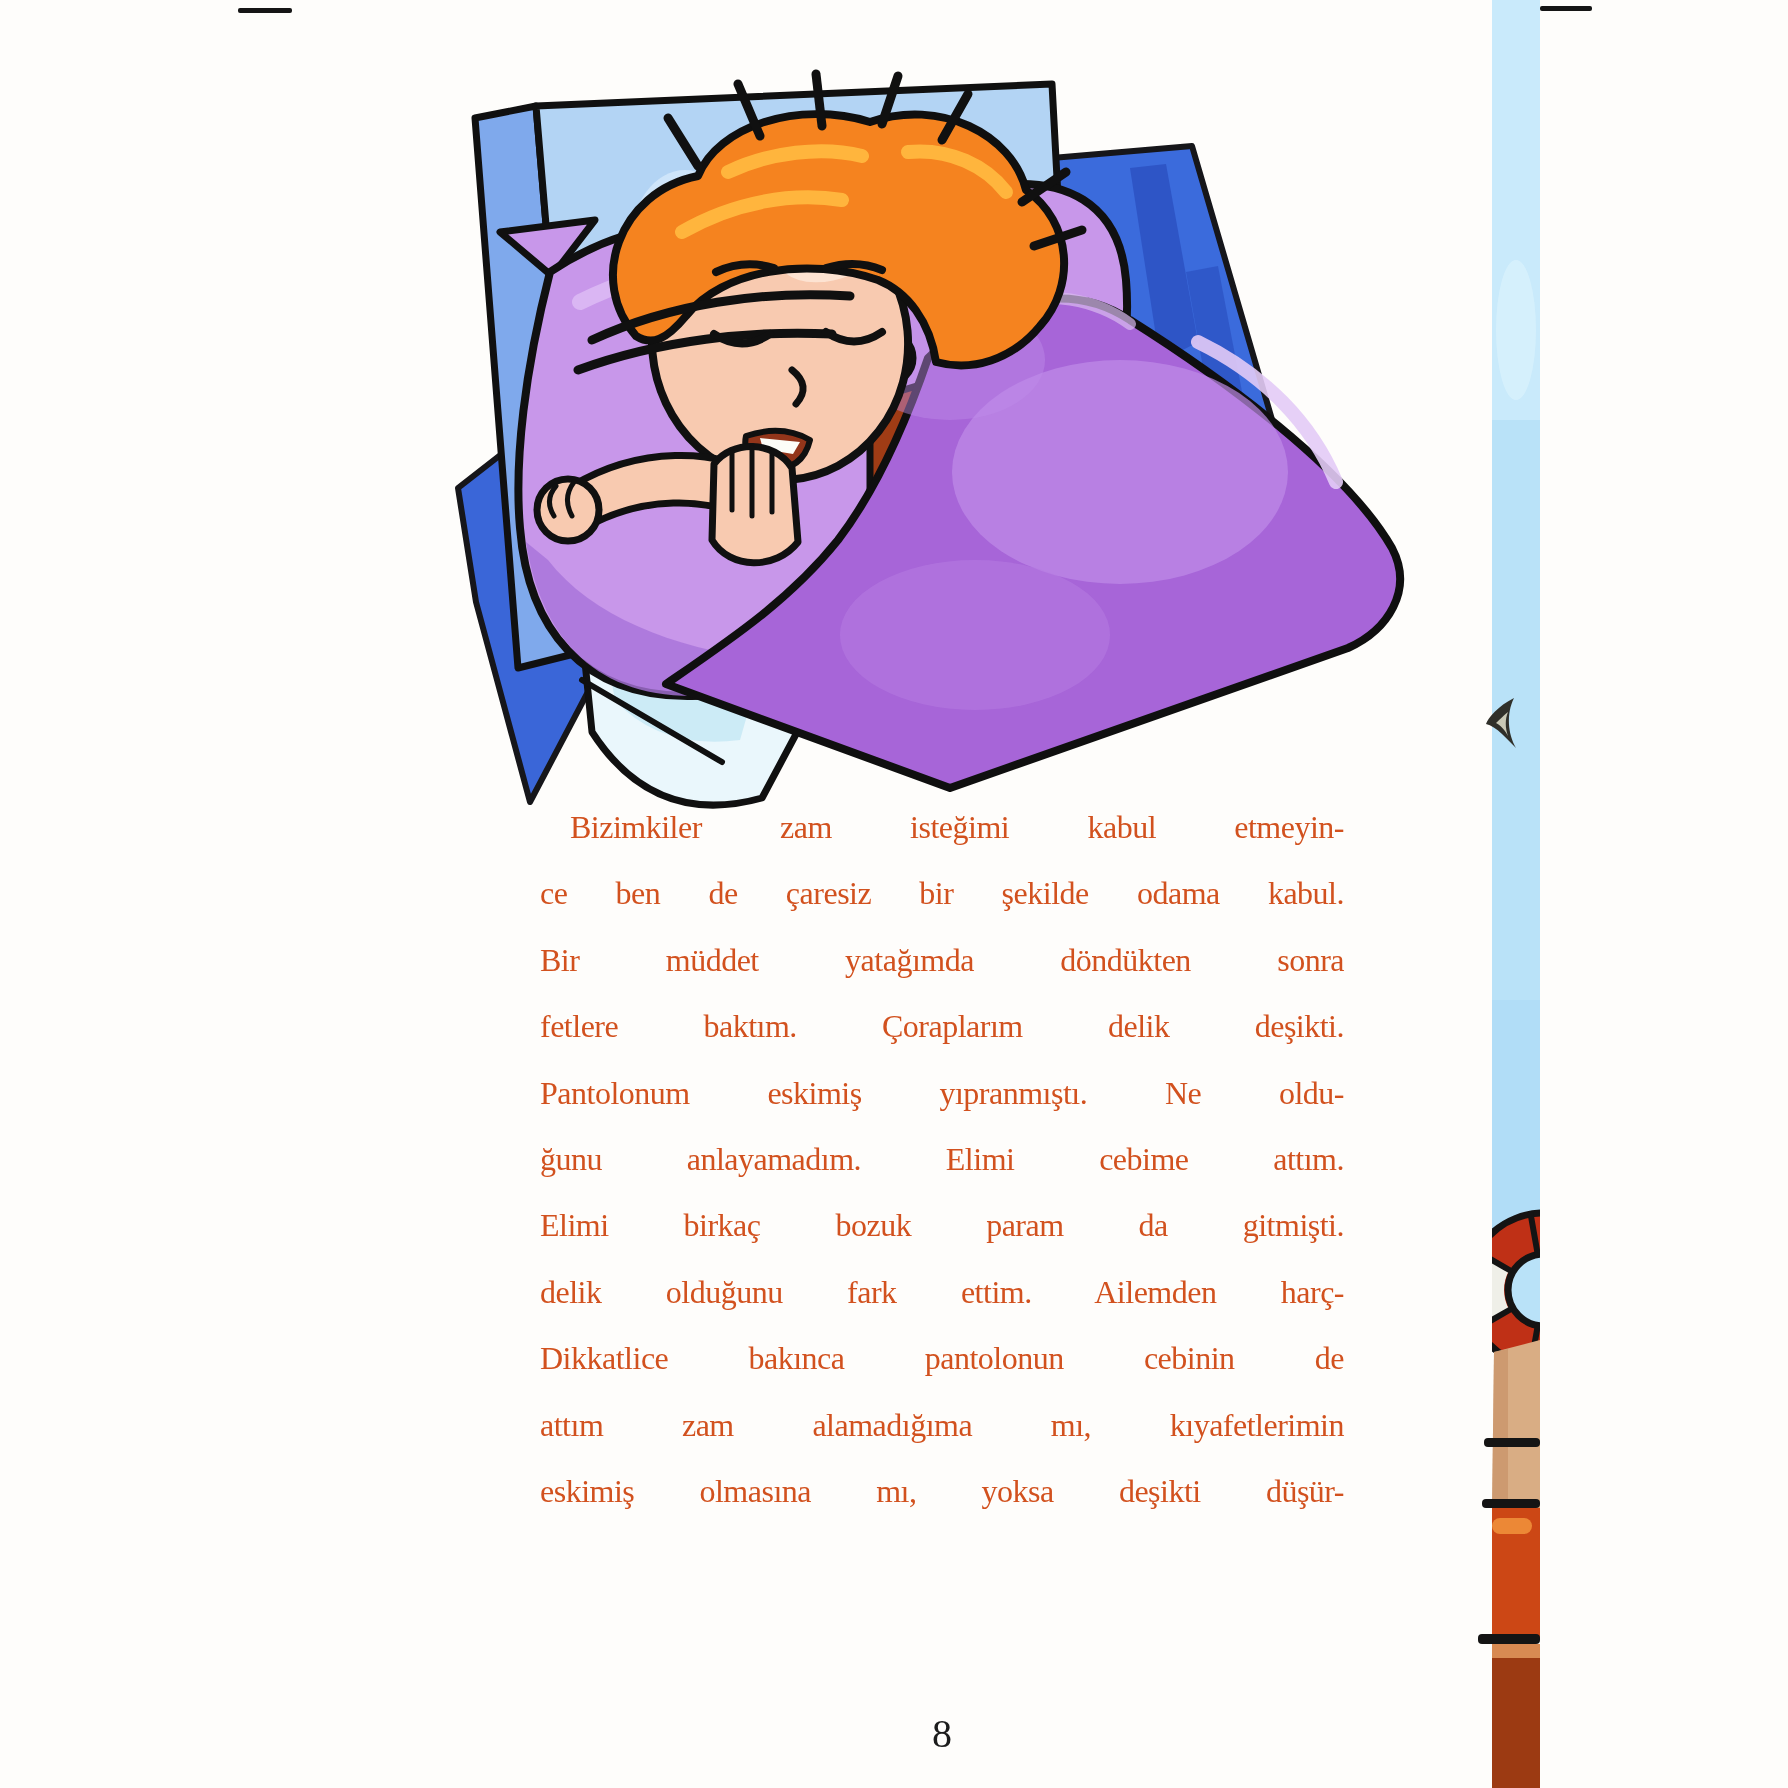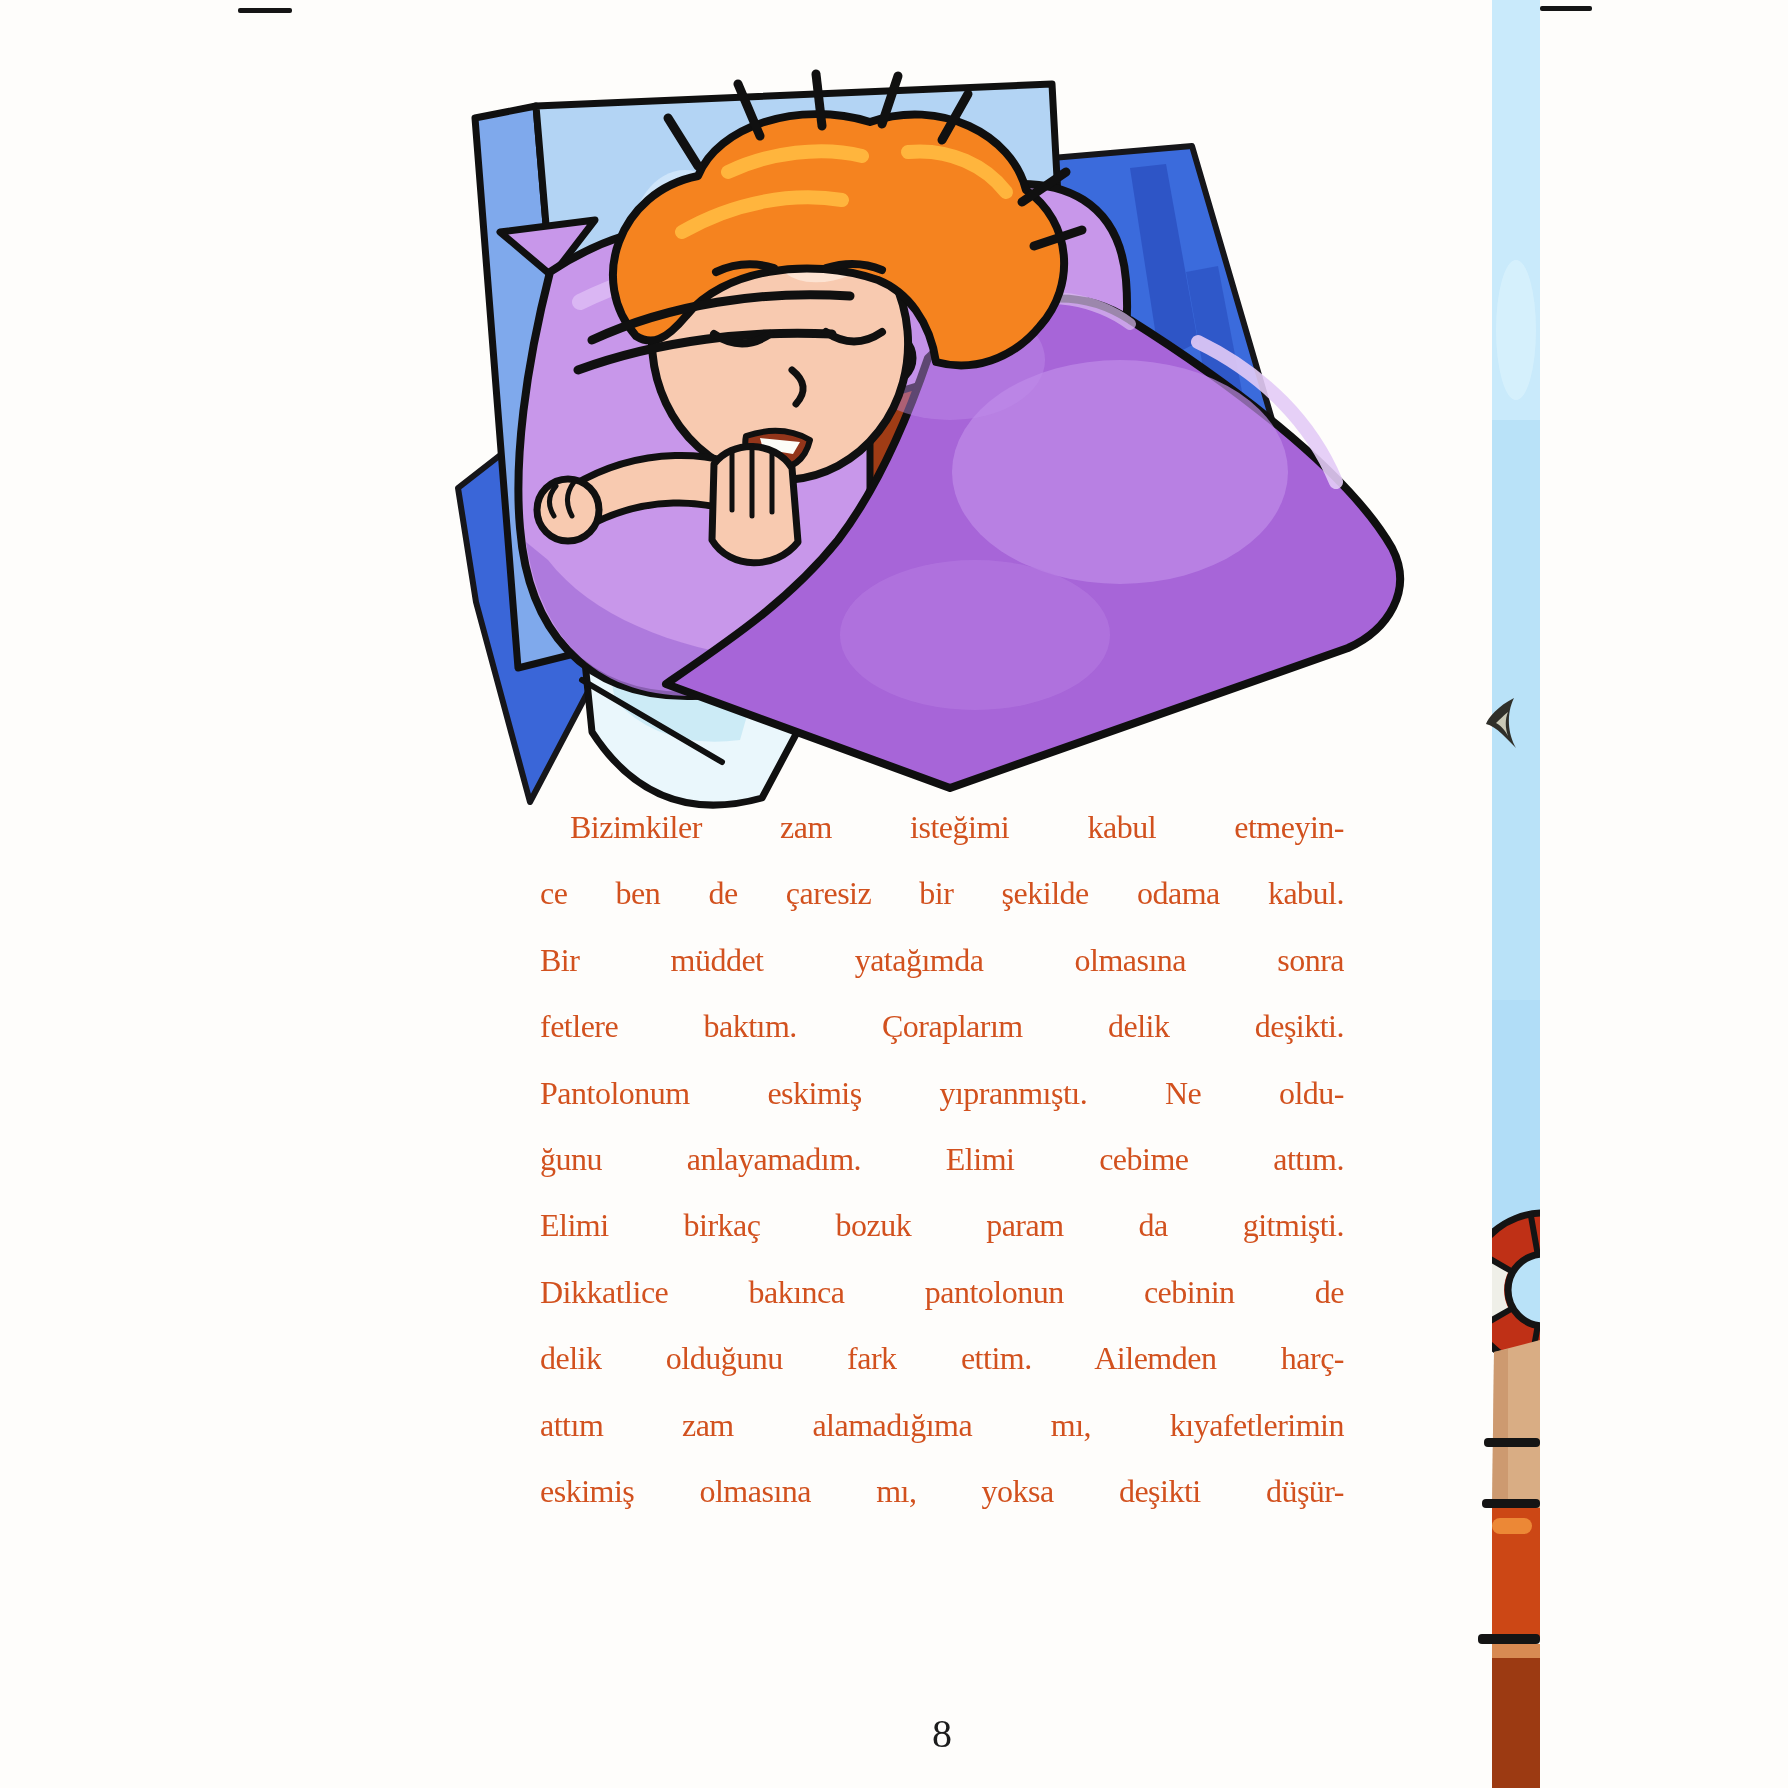--- a/index.html
+++ b/index.html
@@ -145,27 +145,27 @@
       <path d="M 284,424 C 302,400 344,400 362,428 L 368,502 C 346,530 300,530 282,500 Z" fill="#f8cab0" stroke="#101010" stroke-width="7" stroke-linejoin="round"></path>
       <path d="M 302,412 L 302,470" stroke="#101010" stroke-width="5" stroke-linecap="round"></path>
       <path d="M 322,408 L 322,476" stroke="#101010" stroke-width="5" stroke-linecap="round"></path>
       <path d="M 342,412 L 342,472" stroke="#101010" stroke-width="5" stroke-linecap="round"></path>
     </g>
   </svg>
 
   <div id="story">
     <div class="tline first">Bizimkiler zam isteğimi kabul etmeyin-</div>
     <div class="tline">ce ben de çaresiz bir şekilde odama kabul.</div>
-    <div class="tline">Bir müddet yatağımda olmasına sonra</div>
+    <div class="tline">Bir müddet yatağımda döndükten sonra</div>
     <div class="tline">fetlere baktım. Çoraplarım delik deşikti.</div>
     <div class="tline">Pantolonum eskimiş yıpranmıştı. Ne oldu-</div>
     <div class="tline">ğunu anlayamadım. Elimi cebime attım.</div>
     <div class="tline">Elimi birkaç bozuk param da gitmişti.</div>
+    <div class="tline">delik olduğunu fark ettim. Ailemden harç-</div>
     <div class="tline">Dikkatlice bakınca pantolonun cebinin de</div>
-    <div class="tline">delik olduğunu fark ettim. Ailemden harç-</div>
     <div class="tline">attım zam alamadığıma mı, kıyafetlerimin</div>
     <div class="tline">eskimiş olmasına mı, yoksa deşikti düşür-</div>
   </div>
 
   <div id="pagenum">8</div>
 
   <svg id="edge-strip" viewBox="0 0 64 1788" xmlns="http://www.w3.org/2000/svg">
     <defs>
       <clipPath id="stripclip">
           <rect x="14" y="0" width="48" height="1788"></rect>

